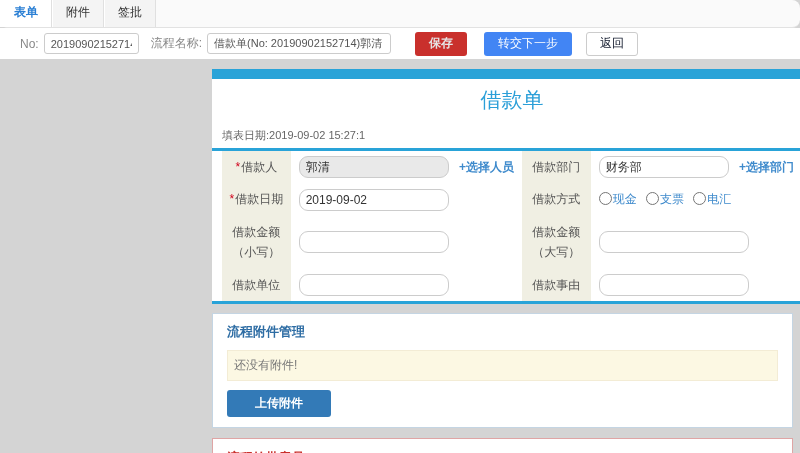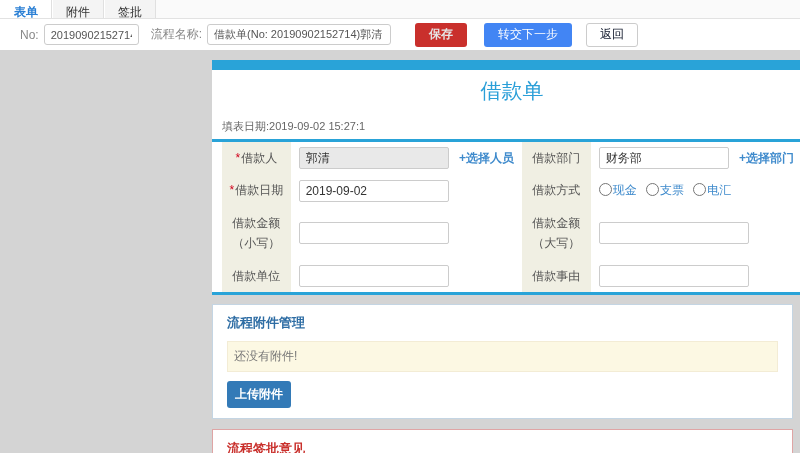--- a/index.html
+++ b/index.html
@@ -2,21 +2,21 @@
 <html><head>
 <meta charset="utf-8">
 <style>
   * { margin:0; padding:0; box-sizing:border-box; }
   html,body { width:800px; height:453px; overflow:hidden; }
   body {
     font-family:"Liberation Sans","DejaVu Sans",sans-serif;
     font-size:12px; color:#333; background:#d4d4d4; position:relative;
   }
   
-  .tabbar { display:flex; background:#fafafa; border-bottom:1px solid #e2e2e2; height:19px; }
+  .tabbar { display:flex; background:#fafafa; border-bottom:1px solid #e2e2e2; height:28px;border-radius:8px; }
   .tab {
     padding:4px 13px; font-size:12px; color:#333; background:#f4f4f4;
     border-right:1px solid #e0e0e0; border-left:1px solid #fff; cursor:pointer; white-space:nowrap;
   }
   .tab.active { color:#2a7fd4; background:#fff; font-weight:bold; }
   
   .actionbar { display:flex; align-items:center; background:#fff; height:31px; padding:0 20px; }
   .actionbar .lbl { color:#888; margin-right:5px; white-space:nowrap; }
   .inp {
     height:21px; border:1px solid #ccc; border-radius:3px; padding:0 6px;
@@ -43,42 +43,42 @@
   }
   .table-wrap { padding:0 10px; }
   table.form-table { width:100%; border-collapse:collapse; font-size:12px; }
   td.cell-lbl {
     background:#f0efe3; width:74px; text-align:center; color:#555;
     padding:6px 4px; line-height:1.7; vertical-align:middle;
   }
   td.cell-fld { padding:5px 8px; vertical-align:middle; white-space:nowrap; }
   .req { color:#d0021b; margin-right:1px; }
   input.field {
-    height:22px; border:1px solid #ccc; border-radius:2px; padding:0 6px;
+    height:22px; border:1px solid #ccc; border-radius:9px; padding:0 6px;
     font-size:12px; color:#333; width:150px; font-family:"Liberation Sans",sans-serif;
   }
   input.field.readonly { background:#e9e9e9; }
   input.field.w-dept { width:130px; }
   a.sel-link { color:#3e8acc; text-decoration:none; margin-left:7px; font-size:12px;font-weight:bold; }
   .radio-group { color:#3e8acc; font-size:12px; }
   .radio-group label { margin-right:6px; cursor:pointer; }
   .radio-group input { vertical-align:-2px; margin-right:1px; }
   
   .attach-card {
     background:#fff; border:1px solid #c4d5e3; margin-top:9px; width:581px;
     padding:9px 14px 10px;
   }
   .attach-title { color:#2e6da4; font-weight:bold; font-size:13px; }
   .alert {
     background:#fcf8e3; border:1px solid #f3ecd5; padding:6px 6px;
     margin:9px 0; font-size:12px; color:#777;
   }
   .btn-upload {
     background:#337ab7; color:#fff; border:none; border-radius:3px;
-    padding:5px 8px; font-size:12px; font-weight:bold; cursor:pointer;
+    padding:5px 28px; font-size:12px; font-weight:bold; cursor:pointer;
   }
   
   .approve-card {
     background:#fff; border:1px solid #dfa5a5; margin-top:10px; width:581px;
     padding:10px 14px; height:170px;
   }
   .approve-title { color:#c9302c; font-weight:bold; font-size:13px; }
 </style>
 </head>
 <body>

